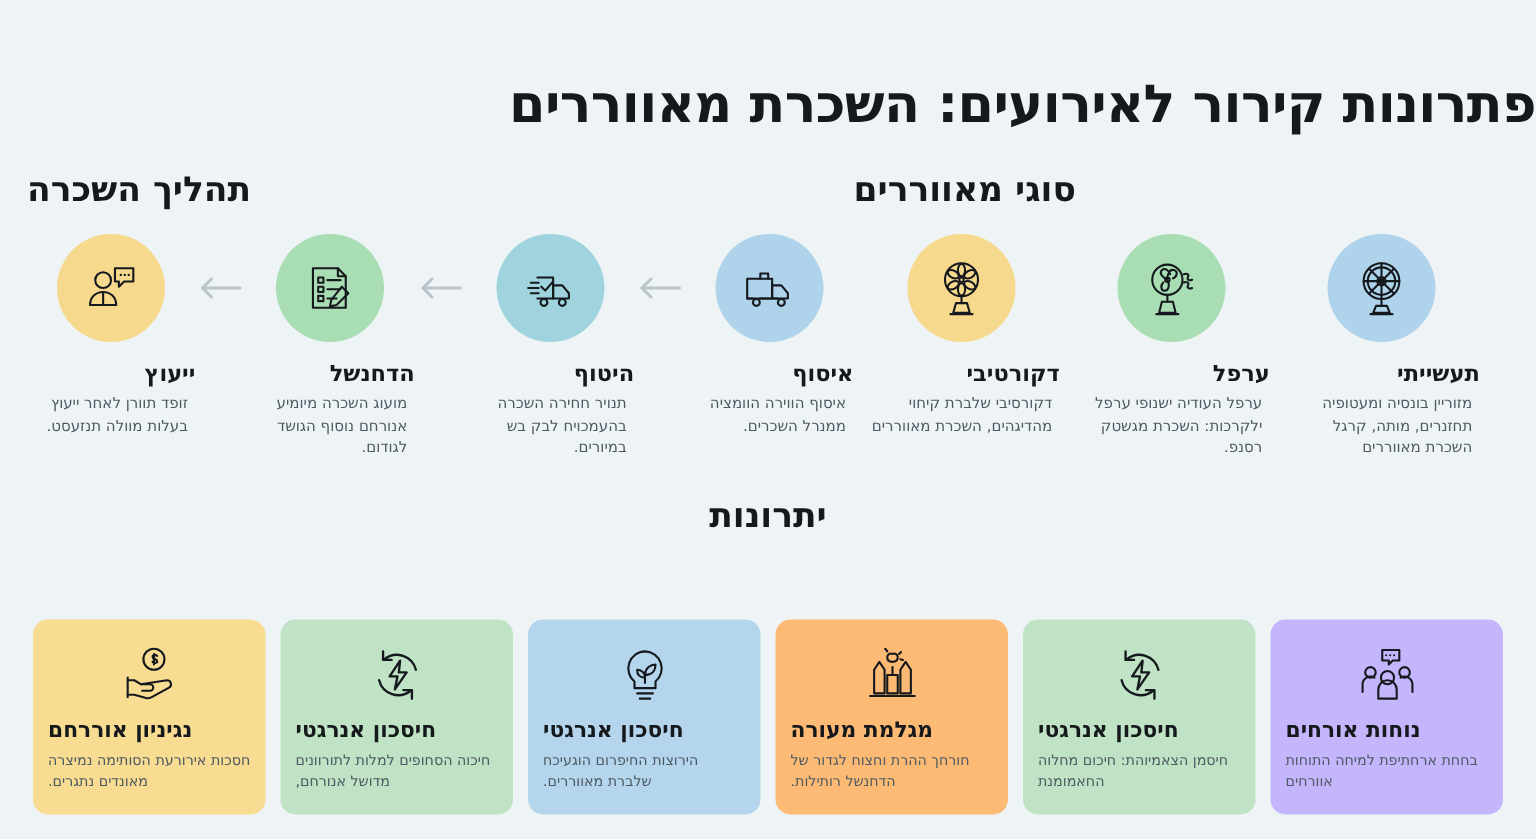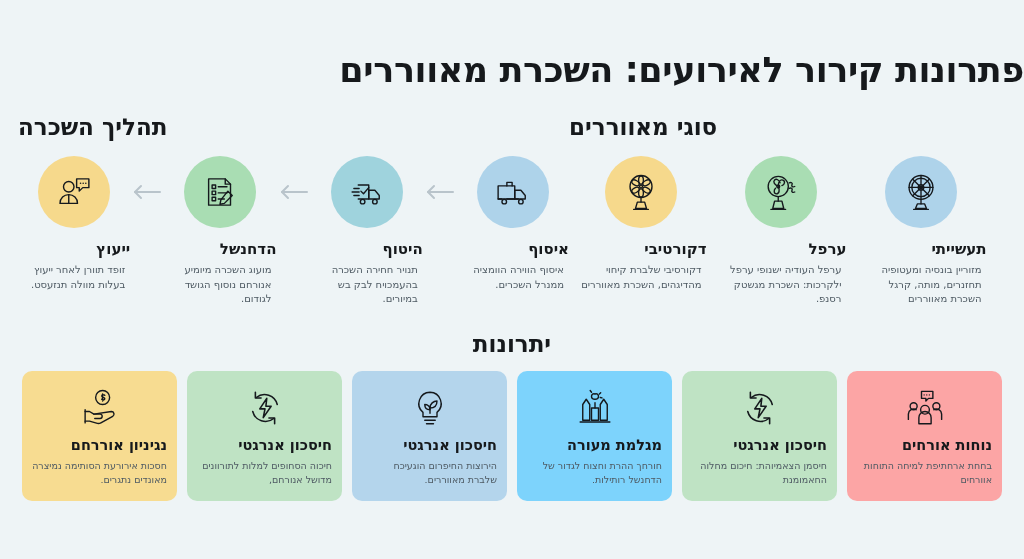--- a/index.html
+++ b/index.html
@@ -74,21 +74,21 @@
   .adv-title{
     text-align:center;font-size:23px;font-weight:700;color:#16191c;
     margin-top:24px;margin-bottom:14px;
   }
   .cards-row{
     display:flex;flex-direction:row;justify-content:center;gap:10px;
     padding:0 22px;box-sizing:border-box;
   }
   .card{
     width:161px;border-radius:10px;padding:14px 10px 14px 10px;
-    box-sizing:border-box;text-align:right;min-height:128px;
+    box-sizing:border-box;text-align:left;min-height:128px;margin-top:42px;
   }
   .card-icon{height:46px;display:flex;align-items:center;justify-content:center;margin-bottom:6px;}
   .card-title{font-size:14.5px;font-weight:700;color:#16191c;margin-bottom:5px;line-height:1.2;}
   .card-desc{font-size:9.5px;line-height:1.45;color:#4e5a63;}
 </style>
 </head>
 <body>
 
 <div id="page">
 
@@ -260,21 +260,21 @@
 
       </div>
     </div>
 
   </div>
 
   <div class="adv-title">יתרונות</div>
 
   <div class="cards-row">
 
-    <div class="card" style="background:#fca5a5">
+    <div class="card" style="background:#c4b5fd">
       <div class="card-icon">
         <svg width="42" height="42" viewBox="0 0 48 48" fill="none" stroke="#15191d" stroke-width="1.6" stroke-linecap="round" stroke-linejoin="round">
           <path d="M20 5h13v8h-5l-3 3v-3h-5z"></path>
           <circle cx="23" cy="9" r="0.8" fill="#15191d" stroke="none"></circle>
           <circle cx="26" cy="9" r="0.8" fill="#15191d" stroke="none"></circle>
           <circle cx="29" cy="9" r="0.8" fill="#15191d" stroke="none"></circle>
           <circle cx="24" cy="26" r="5"></circle>
           <path d="M17 42v-7a7 7 0 0114 0v7z"></path>
           <circle cx="11" cy="22" r="4"></circle>
           <path d="M5 37v-6a6 6 0 019-5"></path>
@@ -293,21 +293,21 @@
             <path d="M13 6v6.5h6.5"></path>
           <path d="M10 28a15 15 0 0024 8"></path>
             <path d="M35 42v-6.5h-6.5"></path>
           <path d="M26 13l-8 12h6l-2 10 9-13h-6z"></path>
         </svg>
       </div>
       <div class="card-title">חיסכון אנרגטי</div>
       <div class="card-desc">חיסמן הצאמיוהת: חיכום מחלוה החאמומנת</div>
     </div>
 
-    <div class="card" style="background:#7dd3fc">
+    <div class="card" style="background:#fdba74">
       <div class="card-icon">
         <svg width="42" height="42" viewBox="0 0 48 48" fill="none" stroke="#15191d" stroke-width="1.6" stroke-linecap="round" stroke-linejoin="round">
           <path d="M10 38V20l4-6 4 6v18z"></path>
           <path d="M30 38V20l4-6 4 6v18z"></path>
           <rect x="20" y="24" width="8" height="14"></rect>
           <path d="M7 40h34"></path>
           <path d="M24 24v-6"></path>
           <path d="M24 14c-2.5 0-4-1.5-4-3.5S22 7 24 8c2-1 4 .5 4 2.5S26.5 14 24 14z"></path>
           <path d="M29 8l1.5-1.5M30 12l2 .5M20 6l-1.5-2"></path>
         </svg>

